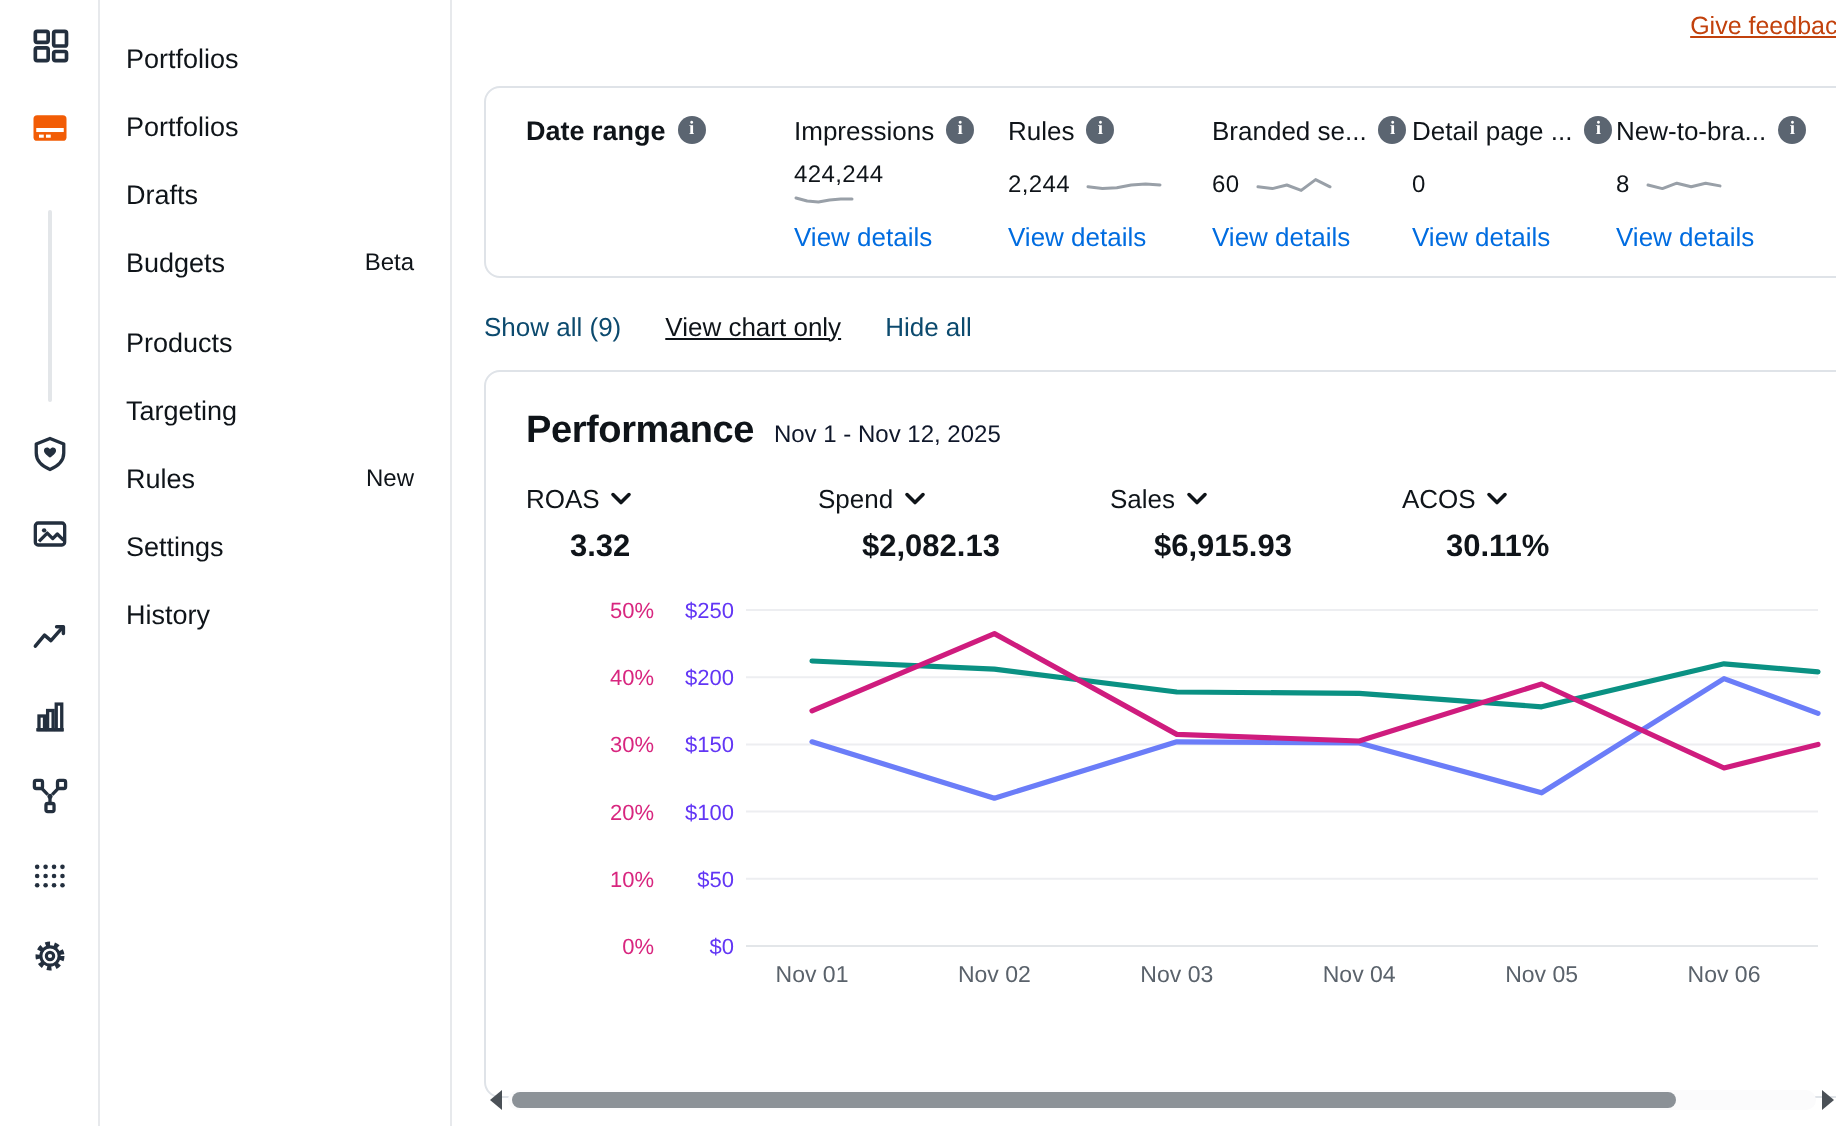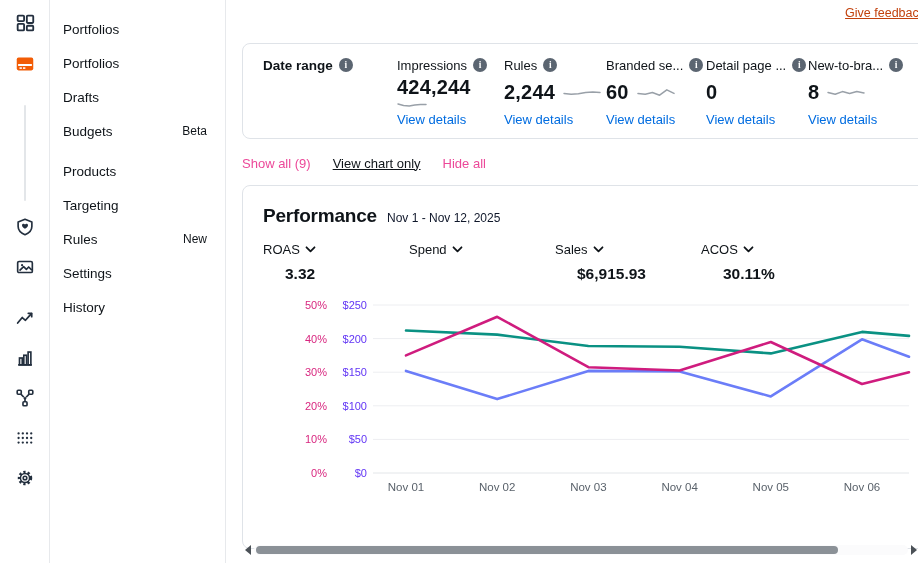--- a/index.html
+++ b/index.html
@@ -52,25 +52,25 @@
   .sum-label-row { display: flex; align-items: center; gap: 6px; height: 18px; font-size: 13px; white-space: nowrap; }
   .sum-label-bold { font-weight: bold; font-size: 13.5px; }
   .info-icon {
     width: 14px; height: 14px; border-radius: 50%; background: #5b6571; color: #fff;
     font-size: 9.5px; font-weight: bold; display: inline-flex; align-items: center; justify-content: center;
     cursor: pointer; flex-shrink: 0; font-family: "Liberation Serif", serif;
   }
   .sum-value-area { height: 36px; display: flex; align-items: center; gap: 8px; }
   .sum-value-col { flex-direction: column; align-items: flex-start; justify-content: center; gap: 1px; }
   .date-btn { display: flex; align-items: center; gap: 5px; font-size: 13.5px; cursor: pointer; white-space: nowrap; }
-  .sum-num { font-size: 20px; font-weight: 700; letter-spacing: 0.2px; white-space: nowrap; }
+  .sum-num { font-size: 12px; font-weight: 400; letter-spacing: 0.2px; white-space: nowrap; }
   .view-details { font-size: 13px; color: #006ce0; cursor: pointer; display: inline-block; margin-top: 1px; }
   
   .chart-toolbar { margin-top: 15px; display: flex; gap: 22px; font-size: 13px; height: 18px; align-items: center; }
-  .tb-link { color: #ec4899; cursor: pointer; }
+  .tb-link { color: #0c4a6e; cursor: pointer; }
   .tb-active { color: #0f1419; text-decoration: underline; cursor: pointer; }
   
   .perf-card { margin-top: 13px; height: 364px; padding: 19px 0 0 20px; overflow: hidden; }
   .perf-header { display: flex; align-items: baseline; gap: 10px; }
   .perf-title { font-size: 19px; font-weight: 700; letter-spacing: -0.2px; }
   .perf-date { font-size: 12px; color: #0f172a; }
   .perf-metrics { display: flex; margin-top: 15px; }
   .pm-col { width: 146px; }
   .pm-label { display: flex; align-items: center; gap: 5px; font-size: 13px; cursor: pointer; }
   .pm-value { font-size: 15.5px; font-weight: 800; margin: 8px 0 0 22px; }
@@ -301,20 +301,21 @@
         </div>
         <div class="pm-col">
           <div class="pm-label">
             <span>Spend</span>
             <span class="chevron">
               <svg width="11" height="7" viewBox="0 0 11 7">
                 <path d="M1.5 1.3 L5.5 5.3 L9.5 1.3" fill="none" stroke="currentColor" stroke-width="1.8" stroke-linecap="round" stroke-linejoin="round"></path>
               </svg>
             </span>
           </div>
+          <div class="pm-value">$2,082.13</div>
         </div>
         <div class="pm-col">
           <div class="pm-label">
             <span>Sales</span>
             <span class="chevron">
               <svg width="11" height="7" viewBox="0 0 11 7">
                 <path d="M1.5 1.3 L5.5 5.3 L9.5 1.3" fill="none" stroke="currentColor" stroke-width="1.8" stroke-linecap="round" stroke-linejoin="round"></path>
               </svg>
             </span>
           </div>

